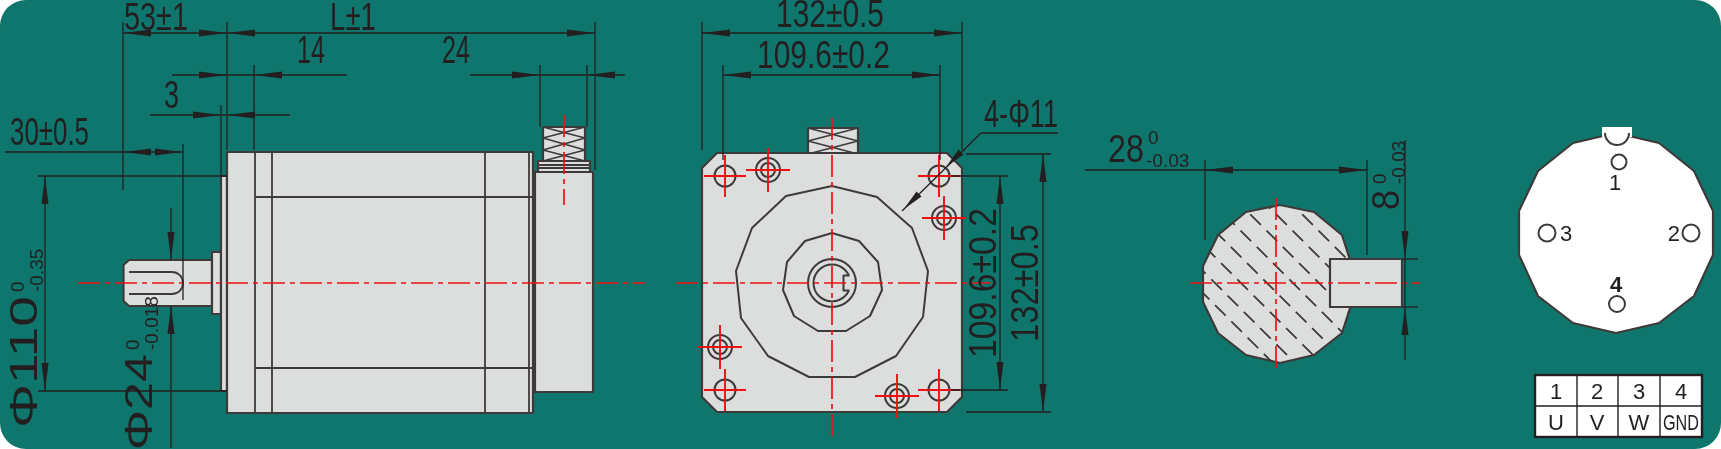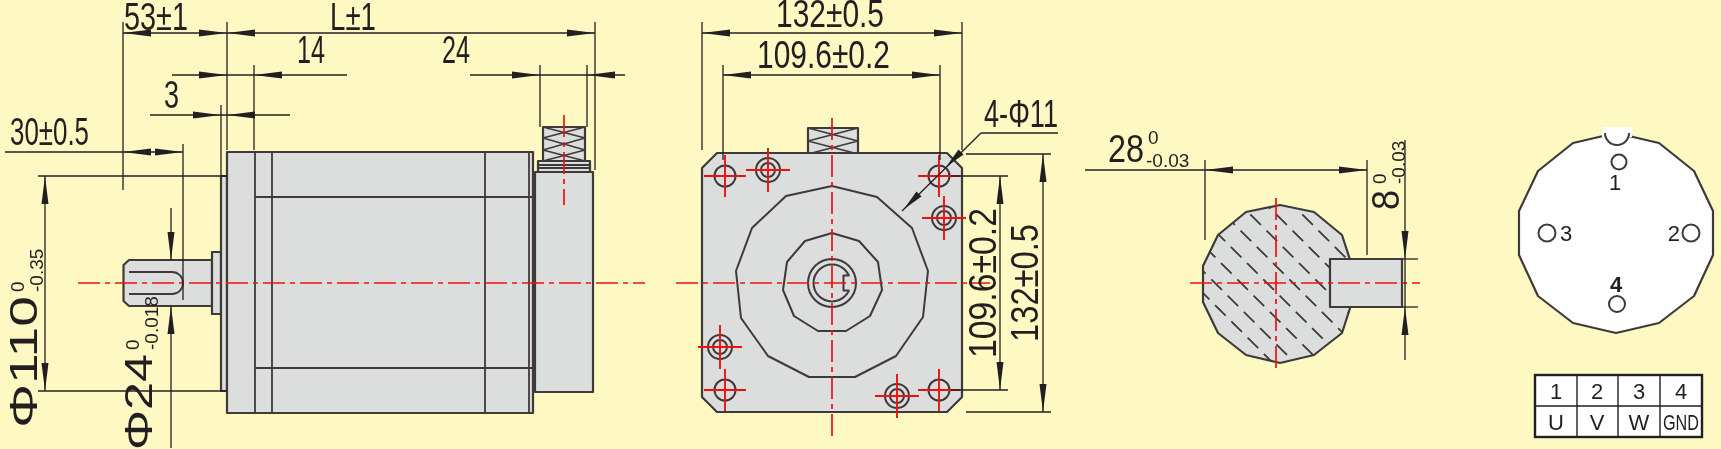--- a/index.html
+++ b/index.html
@@ -1,17 +1,17 @@
 <!DOCTYPE html>
 <html><head>
 <meta charset="utf-8">
 <style>
   html,body{margin:0;padding:0;background:#ffffff;}
-  .stage{position:relative;width:1721px;height:449px;background:#fef9c3;overflow:hidden;
-         font-family:"Liberation Sans", sans-serif;}
+  .stage{position:relative;width:1721px;height:449px;background:#0f766e;overflow:hidden;
+         font-family:"Liberation Sans", sans-serif;border-radius:26px;}
   svg{display:block}
   .body-fill{fill:#dcdddd;stroke:#3e3a39;stroke-width:2.2;stroke-linejoin:round;}
   .body-line{stroke:#3e3a39;stroke-width:1.8;fill:none;}
   .outline{fill:none;stroke:#3e3a39;stroke-width:2;stroke-linejoin:round;}
   .white-fill{fill:#ffffff;stroke:#3e3a39;stroke-width:2.2;stroke-linejoin:round;}
   .dim{stroke:#231f20;stroke-width:1.3;fill:none;}
   .arr{fill:#231f20;stroke:none;}
   .redcl{stroke:#f01010;stroke-width:1.7;fill:none;stroke-dasharray:22 5 5 5;}
   .redx{stroke:#f01010;stroke-width:1.9;fill:none;}
   .hatch{stroke:#3e3a39;stroke-width:1.8;fill:none;stroke-dasharray:15 8;}

